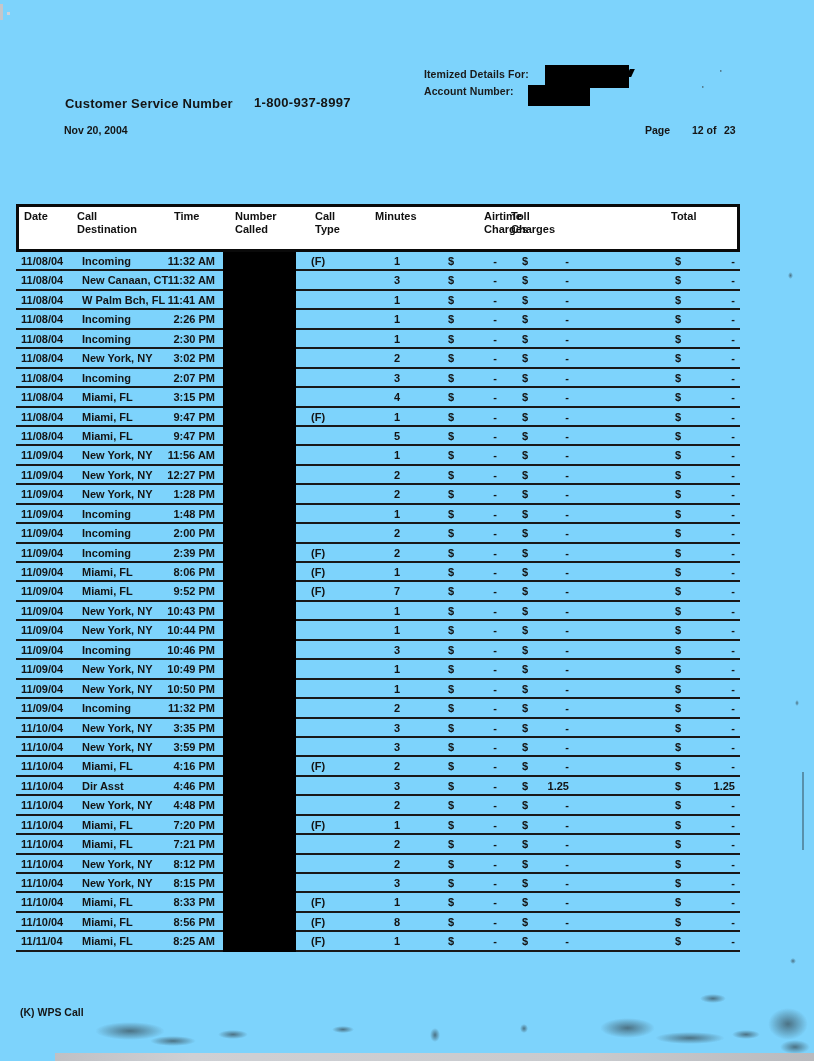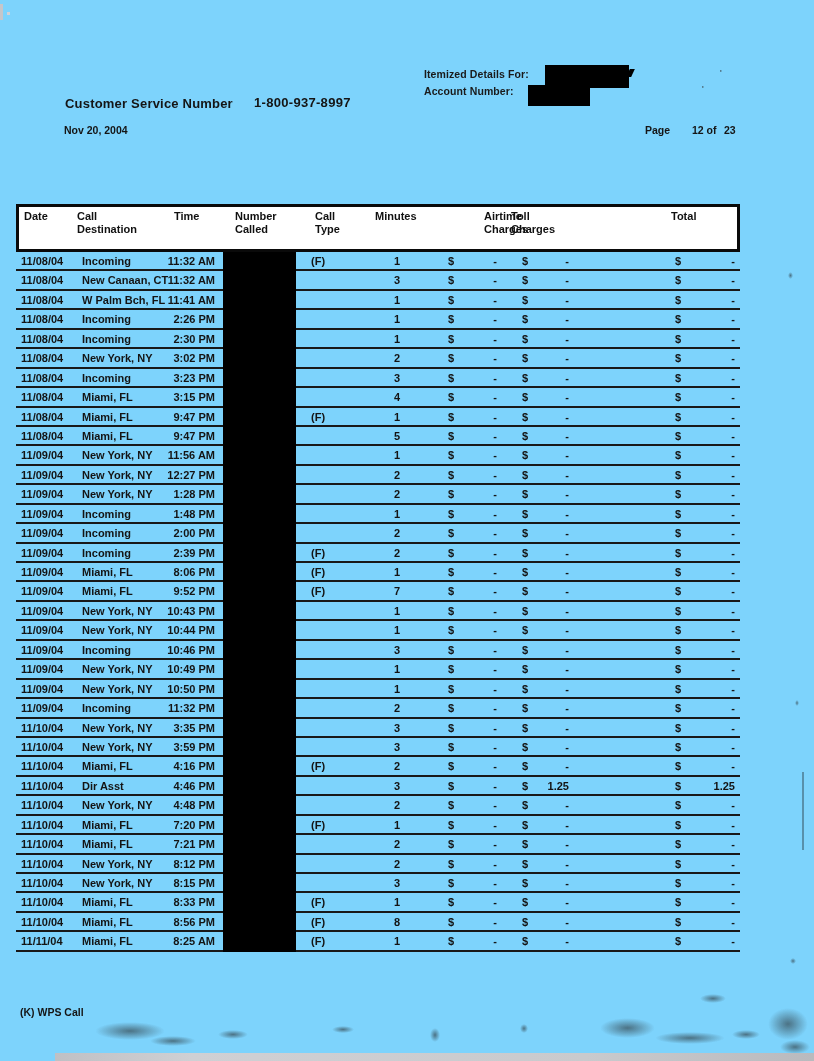--- a/index.html
+++ b/index.html
@@ -224,21 +224,21 @@
       <span class="cur-air">$</span>
       <span class="c-air">-</span>
       <span class="cur-toll">$</span>
       <span class="c-toll">-</span>
       <span class="cur-total">$</span>
       <span class="c-total">-</span>
     </div>
         <div class="row">
       <span class="c-date">11/08/04</span>
       <span class="c-dest">Incoming</span>
-      <span class="c-time">3:23 PM</span>
+      <span class="c-time">2:07 PM</span>
       <span class="c-type"></span>
       <span class="c-min">3</span>
       <span class="cur-air">$</span>
       <span class="c-air">-</span>
       <span class="cur-toll">$</span>
       <span class="c-toll">-</span>
       <span class="cur-total">$</span>
       <span class="c-total">-</span>
     </div>
         <div class="row">

